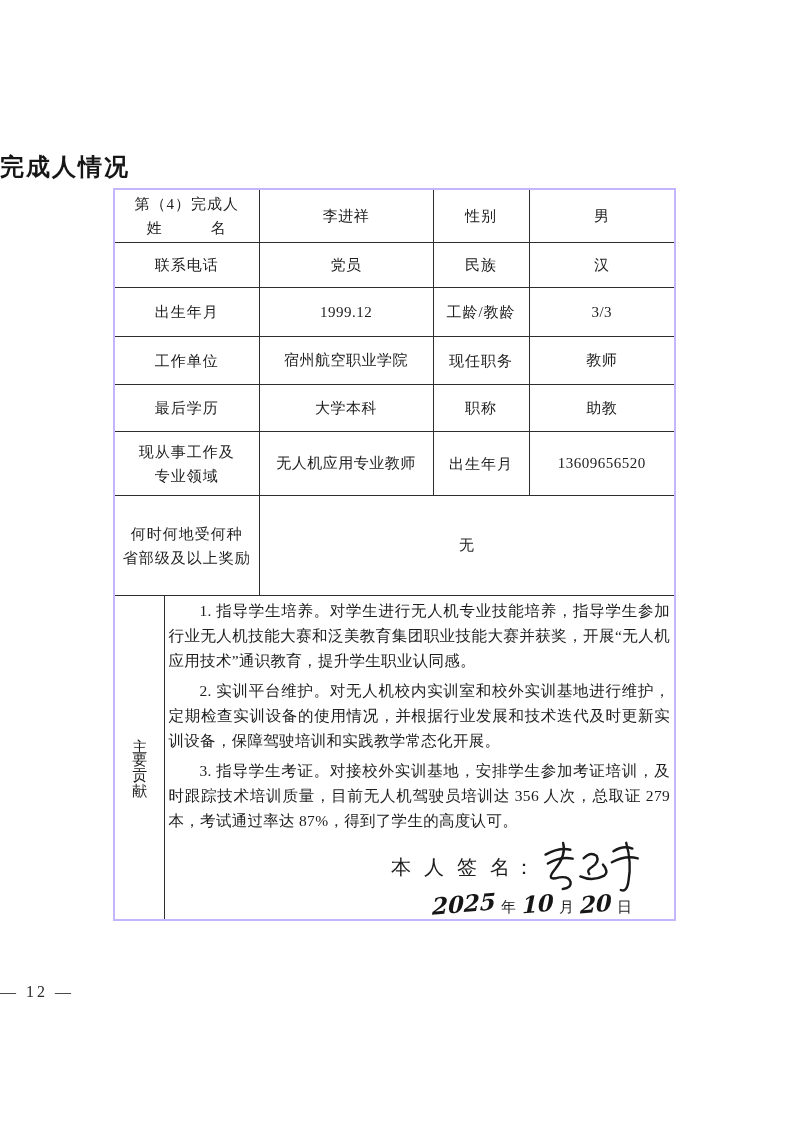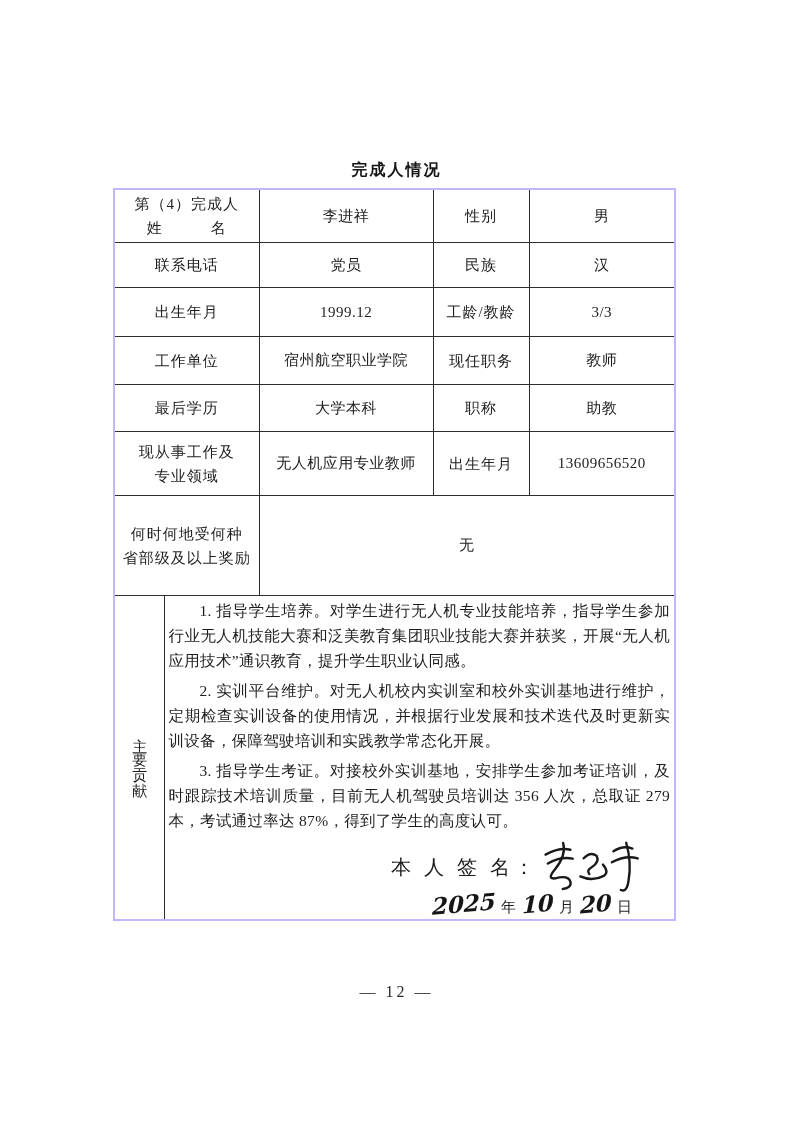--- a/index.html
+++ b/index.html
@@ -11,27 +11,25 @@
     background: #ffffff;
     color: #1d1d1d;
     font-family: "Liberation Serif", "DejaVu Serif", serif;
     overflow: hidden;
   }
   .doc-title {
     position: absolute;
     top: 151px;
     left: 0;
     width: 793px;
-    text-align: center;
     font-family: "Liberation Sans", "DejaVu Sans", sans-serif;
     font-weight: bold;
-    font-size: 16px;
+    font-size: 24px;
     letter-spacing: 2px;
     color: #161616;
-    margin-top: 9px;
   }
   table.info-table {
     position: absolute;
     left: 113px;
     top: 188px;
     width: 561px;
     border-collapse: collapse;
     table-layout: fixed;
     border: 2px solid #c4b5fd;
   }
@@ -101,21 +99,20 @@
     transform: rotate(-5deg) skewX(-6deg);
     margin: 0 2px;
     color: #161616;
   }
   .date-unit { letter-spacing: 1px; margin: 0 3px; }
   .page-footer {
     position: absolute;
     top: 983px;
     left: 0;
     width: 793px;
-    text-align: center;
     font-size: 16px;
     letter-spacing: 3px;
     color: #2a2a2a;
   }
 </style>
 </head>
 <body>
 
 <div class="page">
 

